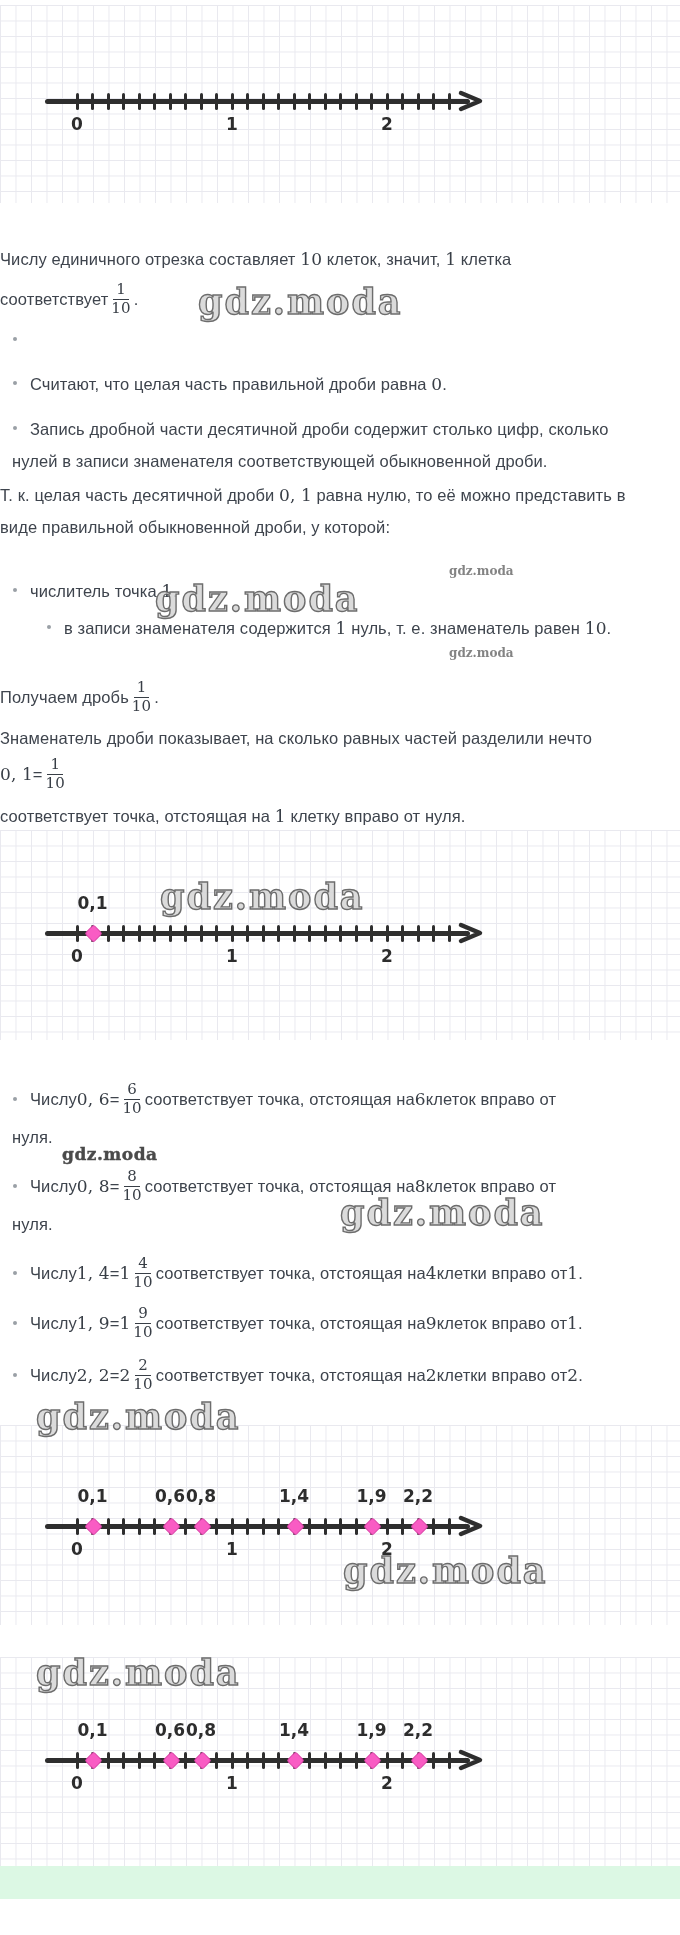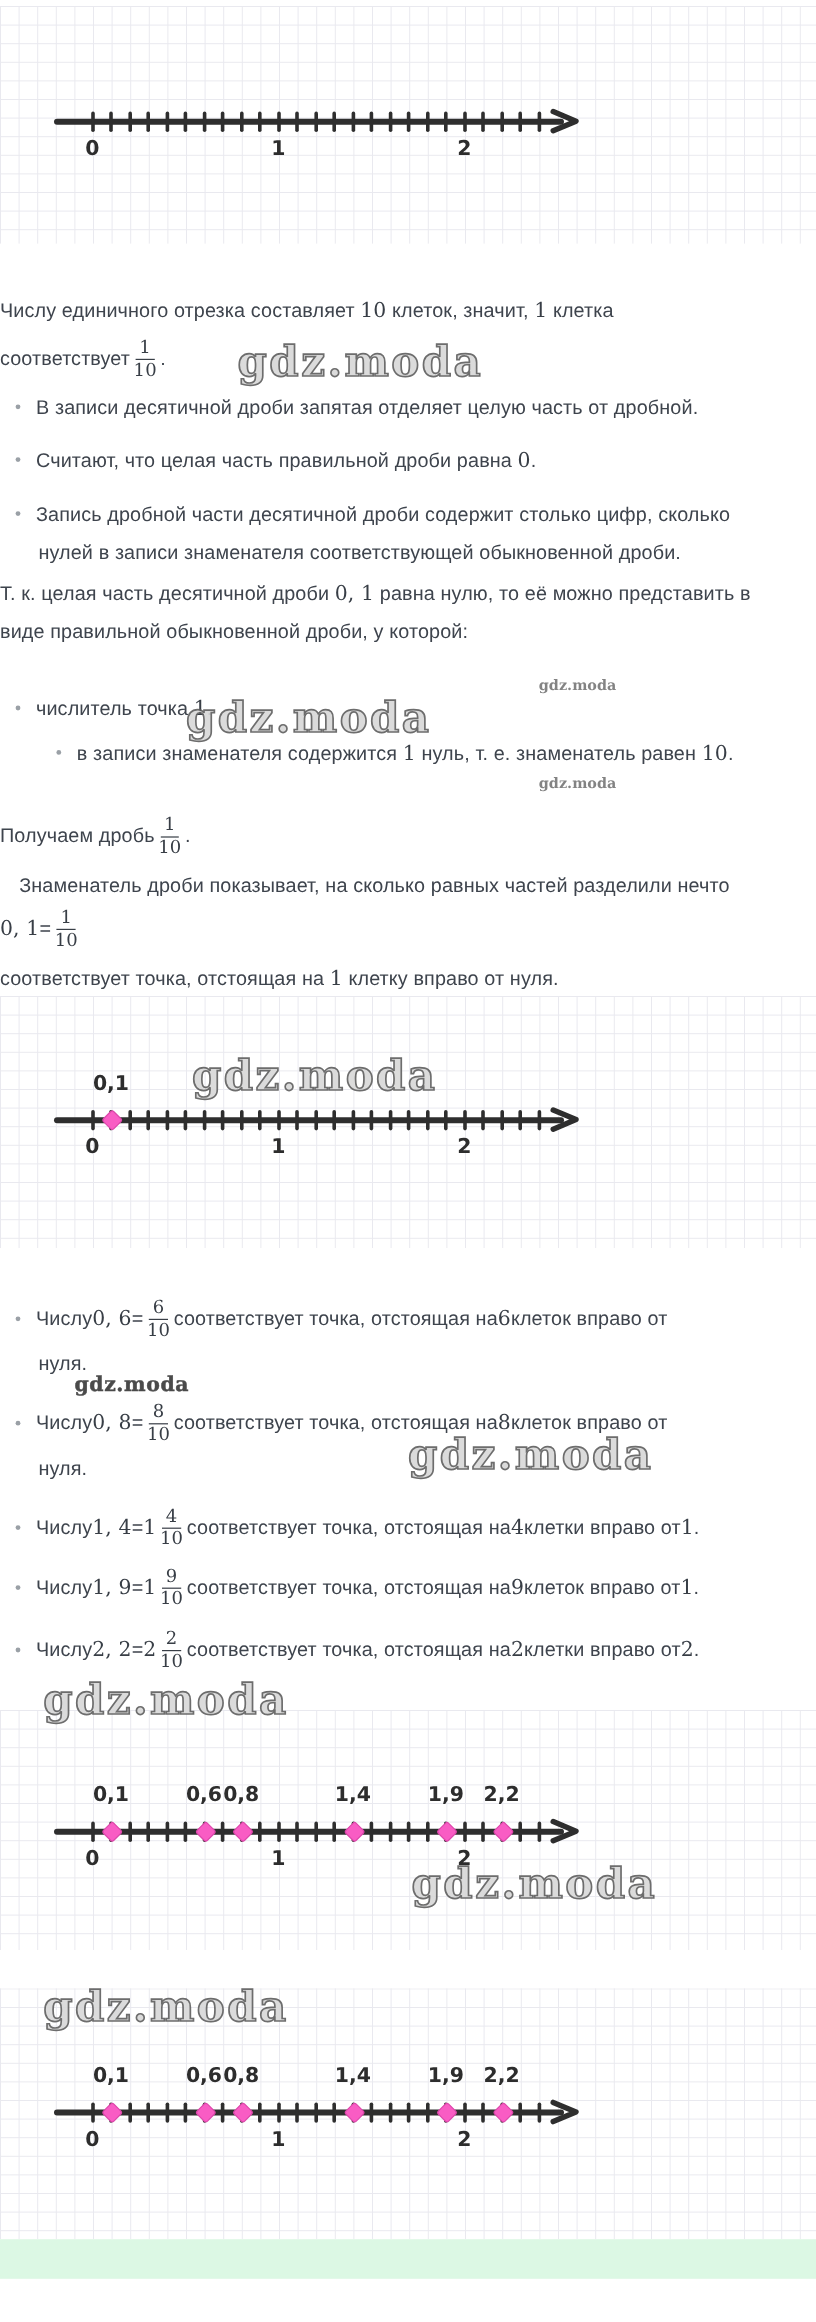--- a/index.html
+++ b/index.html
@@ -18,21 +18,21 @@
   .unit-label{position:absolute;width:40px;text-align:center;
         font-family:"DejaVu Sans", sans-serif;font-weight:700;font-size:17px;color:#2d2d2d;}
   .point-label{position:absolute;width:50px;text-align:center;
         font-family:"DejaVu Sans", sans-serif;font-weight:600;font-size:17px;color:#2d2d2d;}
   .point-marker{position:absolute;width:11px;height:11px;background:var(--pink,#f95cc4);
         border:1px solid #dd47ab;border-radius:2.5px;transform:rotate(45deg);}
   
   .tl{position:absolute;left:0;white-space:nowrap;font-size:16.5px;line-height:22px;letter-spacing:.1px;}
   .tl.has-frac{display:flex;align-items:center;height:42px;}
   .tl.bullet{padding-left:30px;}
-  .tl.cont{padding-left:32px;}
+  .tl.cont{padding-left:12px;}
   .dot{position:absolute;left:13px;top:8px;width:4px;height:4px;border-radius:50%;background:#9aa0a6;}
   .tl.has-frac .dot{top:19px;}
   .math{font-family:"DejaVu Serif", serif;font-size:17px;color:#383e46;}
   .frac{display:inline-flex;flex-direction:column;align-items:center;vertical-align:middle;
         font-family:"DejaVu Serif", serif;font-size:15px;line-height:1.15;color:#383e46;margin:0 3px;}
   .frac .num{border-bottom:1.4px solid #383e46;padding:0 3px;}
   .mixed{display:inline-flex;align-items:center;}
   
   .wm{position:absolute;font-family:"DejaVu Serif", serif;font-weight:700;white-space:nowrap;pointer-events:none;}
   .wm.big{font-size:35px;letter-spacing:2px;color:#d8d8d8;-webkit-text-stroke:1.4px #5e5e5e;opacity:.9;}
@@ -81,37 +81,37 @@
   <div>
       <div class="tl" style="top: 248px;"><span>Числу единичного отрезка составляет </span><span class="math">10</span><span> клеток, значит, </span><span class="math">1</span><span> клетка</span></div>
       <div class="tl has-frac" style="top: 278px;">
         <span>соответствует </span>
         <span class="frac">
           <span class="num">1</span>
           <span class="den">10</span>
         </span>
         <span>.</span>
       </div>
-      <div class="tl bullet" style="top: 329px;"><div class="dot"></div><span>В записи десятичной дроби запятая отделяет целую часть от дробной.</span></div>
+      <div class="tl bullet" style="top: 329px;"><div class="dot"></div></div>
       <div class="tl bullet" style="top: 373px;"><div class="dot"></div><span>Считают, что целая часть правильной дроби равна </span><span class="math">0</span><span>.</span></div>
       <div class="tl bullet" style="top: 418px;"><div class="dot"></div><span>Запись дробной части десятичной дроби содержит столько цифр, сколько</span></div>
       <div class="tl cont" style="top: 450px;"><span>нулей в записи знаменателя соответствующей обыкновенной дроби.</span></div>
       <div class="tl" style="top: 484px;"><span>Т. к. целая часть десятичной дроби </span><span class="math">0, 1</span><span> равна нулю, то её можно представить в</span></div>
       <div class="tl" style="top: 516px;"><span>виде правильной обыкновенной дроби, у которой:</span></div>
       <div class="tl bullet" style="top: 580px;"><div class="dot"></div><span>числитель точка </span><span class="math">1</span><span>.</span></div>
       <div class="tl bullet" style="top: 617px; margin-left: 34px;"><div class="dot"></div><span>в записи знаменателя содержится </span><span class="math">1</span><span> нуль, т. е. знаменатель равен </span><span class="math">10</span><span>.</span></div>
       <div class="tl has-frac" style="top: 676px;">
         <span>Получаем дробь </span>
         <span class="frac">
           <span class="num">1</span>
           <span class="den">10</span>
         </span>
         <span>.</span>
       </div>
-      <div class="tl" style="top: 727px; padding-left: 16px;"><span>Знаменатель дроби показывает, на сколько равных частей разделили нечто</span></div>
+      <div class="tl" style="top: 727px;"><span>Знаменатель дроби показывает, на сколько равных частей разделили нечто</span></div>
       <div class="tl has-frac" style="top: 753px;">
         <span class="math">0, 1</span>
         <span> = </span>
         <span class="frac">
           <span class="num">1</span>
           <span class="den">10</span>
         </span>
       </div>
       <div class="tl" style="top: 805px;"><span>соответствует точка, отстоящая на </span><span class="math">1</span><span> клетку вправо от нуля.</span></div>
       <div class="tl bullet has-frac" style="top: 1078px;">

